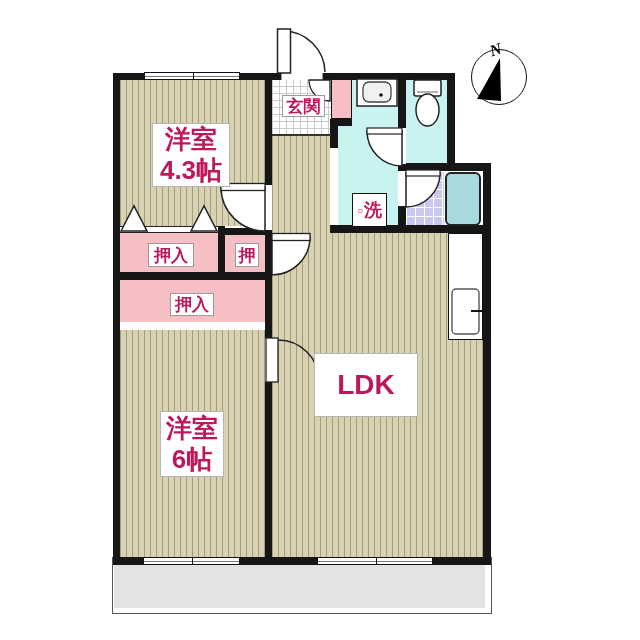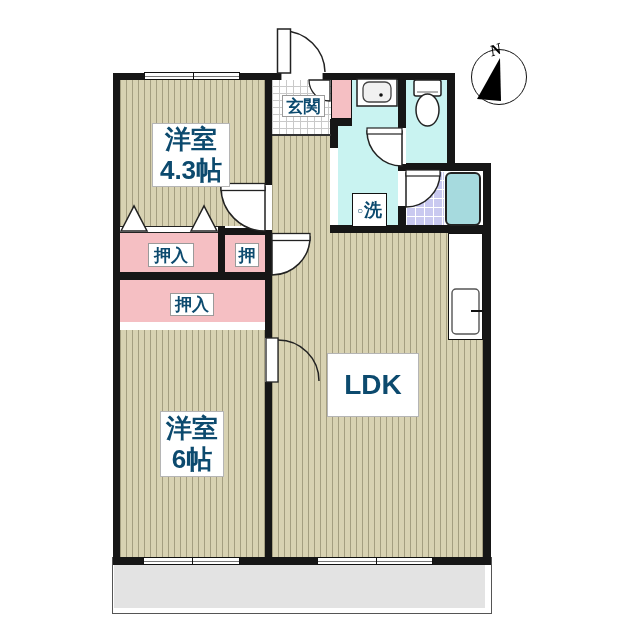--- a/index.html
+++ b/index.html
@@ -10,21 +10,21 @@
   .tile{position:absolute;background-color:#fff;
         background-image:linear-gradient(#c9c9c9 1px,transparent 1px),linear-gradient(90deg,#c9c9c9 1px,transparent 1px);
         background-size:7px 7px;}
   .bathtile{position:absolute;background-color:#c9c9f0;
         background-image:linear-gradient(#fff 1px,transparent 1px),linear-gradient(90deg,#fff 1px,transparent 1px);
         background-size:9px 9px;}
   .cyan{position:absolute;background:#c9f3f1;}
   .pink{position:absolute;background:#f5bfc3;}
   .whitebx{position:absolute;background:#fff;}
   .lbl{position:absolute;background:#fff;display:flex;align-items:center;justify-content:center;
-       color:#0c4a6e;font-weight:600;box-sizing:border-box;text-align:center;}
+       color:#be185d;font-weight:600;box-sizing:border-box;text-align:center;}
   .roomlbl{flex-direction:column;border:1px solid #b5b5b5;font-size:26px;line-height:1.18;}
   .smalllbl{border:1px solid #9a9a9a;font-size:17px;line-height:1;}
   .win{position:absolute;background:#fff;border-top:1.5px solid #111;border-bottom:1.5px solid #111;
        border-left:1px solid #111;border-right:1px solid #111;box-sizing:border-box;}
   .win .mid{position:absolute;left:0;right:0;top:45%;height:1px;background:#777;}
   .win .tick{position:absolute;top:0;bottom:0;width:1px;background:#111;}
   svg{position:absolute;left:0;top:0;pointer-events:none;}
   .compass{position:absolute;border:1.5px solid #111;border-radius:50%;background:#fff;box-sizing:border-box;}
   .north{position:absolute;font-family:"Liberation Serif","DejaVu Serif",serif;font-style:italic;
          font-weight:bold;font-size:16px;color:#000;transform:rotate(-18deg);}
@@ -145,21 +145,21 @@
     <rect x="452" y="289" width="27" height="45" rx="4" fill="#fff" stroke="#555" stroke-width="1.4"></rect>
     <line x1="471" y1="311" x2="484" y2="311" stroke="#111" stroke-width="2"></line>
 
     <polygon points="500,58 501,101 477,99" fill="#000"></polygon>
   </svg>
 
   <div class="lbl roomlbl" style="left:152px;top:123px;width:78px;height:64px;">
     <span>洋室</span>
     <span>4.3帖</span>
   </div>
-  <div class="lbl roomlbl" style="left:327px;top:353px;width:92px;height:64px;font-size:28px;">
+  <div class="lbl roomlbl" style="left:314px;top:353px;width:104px;height:64px;font-size:28px;">
     <span>LDK</span>
   </div>
   <div class="lbl roomlbl" style="left:160px;top:411px;width:64px;height:66px;">
     <span>洋室</span>
     <span>6帖</span>
   </div>
   <div class="lbl smalllbl" style="left:282px;top:95px;width:43px;height:22px;">
     <span>玄関</span>
   </div>
   <div class="lbl smalllbl" style="left:148px;top:243px;width:46px;height:24px;">

